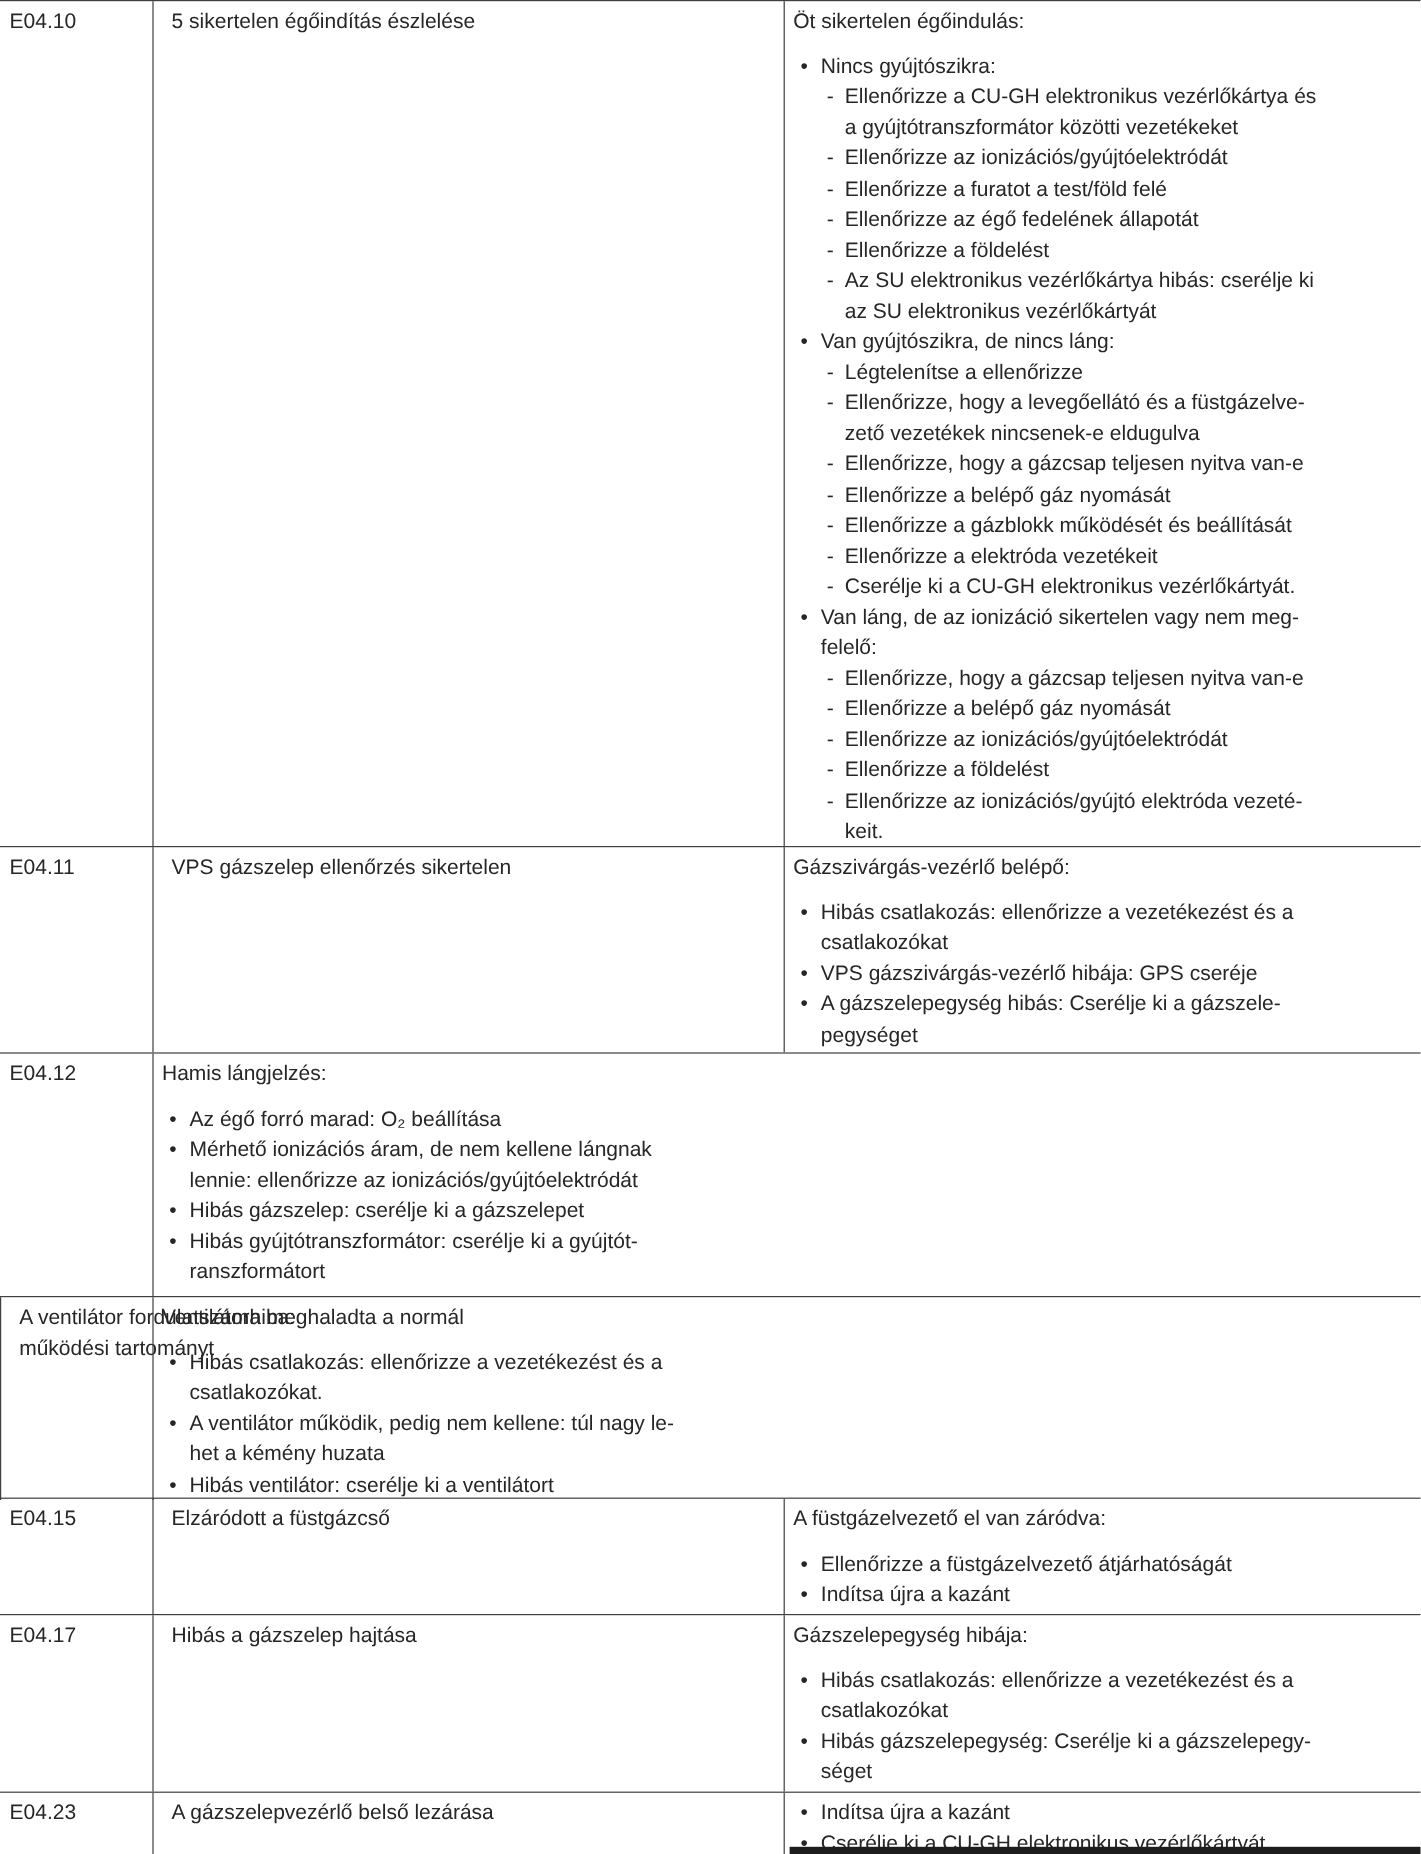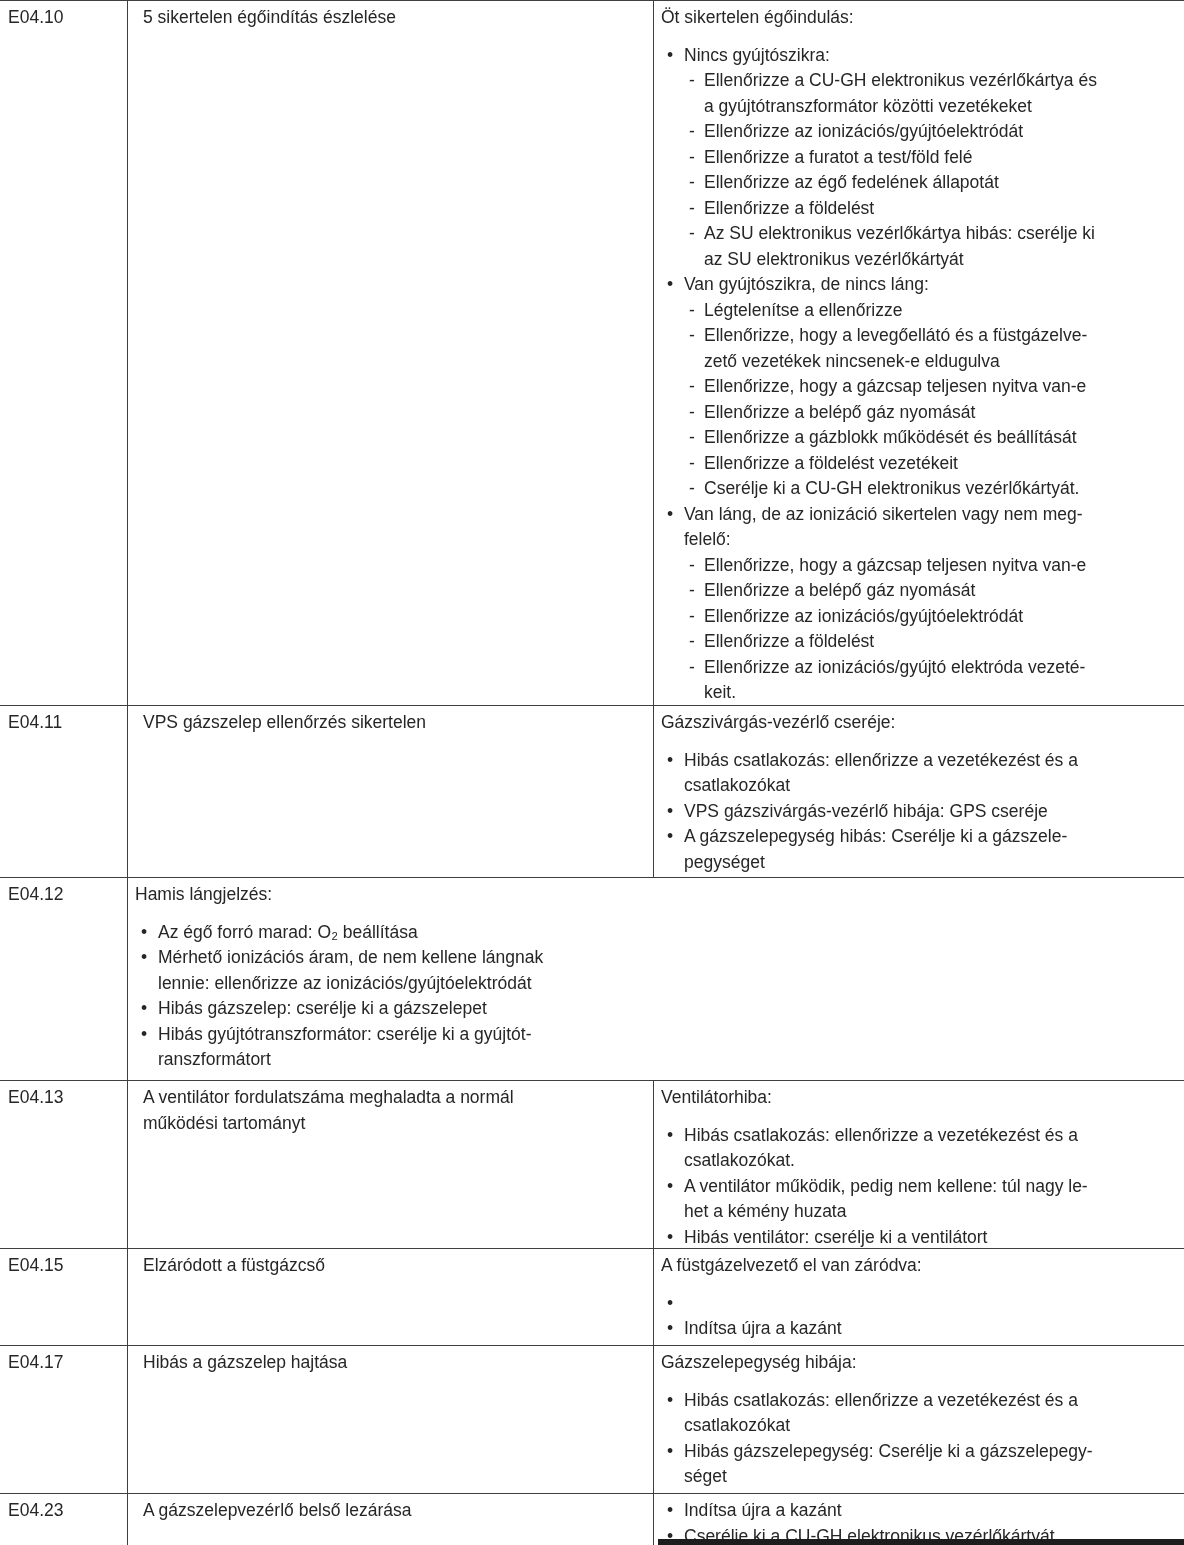--- a/index.html
+++ b/index.html
@@ -117,21 +117,21 @@
           <div class="item d">
             <span class="marker">-</span>
             <span class="txt">Ellenőrizze a belépő gáz nyomását</span>
           </div>
           <div class="item d">
             <span class="marker">-</span>
             <span class="txt">Ellenőrizze a gázblokk működését és beállítását</span>
           </div>
           <div class="item d">
             <span class="marker">-</span>
-            <span class="txt">Ellenőrizze a földelést vezetékeit</span>
+            <span class="txt">Ellenőrizze a elektróda vezetékeit</span>
           </div>
           <div class="item d">
             <span class="marker">-</span>
             <span class="txt">Cserélje ki a CU-GH elektronikus vezérlőkártyát.</span>
           </div>
           <div class="item b">
             <span class="marker">•</span>
             <span class="txt">Van láng, de az ionizáció sikertelen vagy nem meg-
 felelő:</span>
           </div>
@@ -157,21 +157,21 @@
 keit.</span>
           </div>
         </div>
     </div>
   </div>
 
   <div class="row h2">
     <div class="cell code">E04.11</div>
     <div class="cell desc"><span class="pre">VPS gázszelep ellenőrzés sikertelen</span></div>
     <div class="cell remedy">
-      <div class="rheader">Gázszivárgás-vezérlő cseréje:</div>
+      <div class="rheader">Gázszivárgás-vezérlő belépő:</div>
       <div class="rlist">
           <div class="item b">
             <span class="marker">•</span>
             <span class="txt">Hibás csatlakozás: ellenőrizze a vezetékezést és a
 csatlakozókat</span>
           </div>
           <div class="item b">
             <span class="marker">•</span>
             <span class="txt">VPS gázszivárgás-vezérlő hibája: GPS cseréje</span>
           </div>
@@ -205,21 +205,20 @@
           <div class="item b">
             <span class="marker">•</span>
             <span class="txt">Hibás gyújtótranszformátor: cserélje ki a gyújtót-
 ranszformátort</span>
           </div>
         </div>
     </div>
   </div>
 
   <div class="row h4">
-    <div class="cell code">E04.13</div>
     <div class="cell desc"><span class="pre">A ventilátor fordulatszáma meghaladta a normál
 működési tartományt</span></div>
     <div class="cell remedy">
       <div class="rheader">Ventilátorhiba:</div>
       <div class="rlist">
           <div class="item b">
             <span class="marker">•</span>
             <span class="txt">Hibás csatlakozás: ellenőrizze a vezetékezést és a
 csatlakozókat.</span>
           </div>
@@ -237,20 +236,21 @@
   </div>
 
   <div class="row h5">
     <div class="cell code">E04.15</div>
     <div class="cell desc"><span class="pre">Elzáródott a füstgázcső</span></div>
     <div class="cell remedy">
       <div class="rheader">A füstgázelvezető el van záródva:</div>
       <div class="rlist">
           <div class="item b">
             <span class="marker">•</span>
+            <span class="txt">Ellenőrizze a füstgázelvezető átjárhatóságát</span>
           </div>
           <div class="item b">
             <span class="marker">•</span>
             <span class="txt">Indítsa újra a kazánt</span>
           </div>
         </div>
     </div>
   </div>
 
   <div class="row h6">

